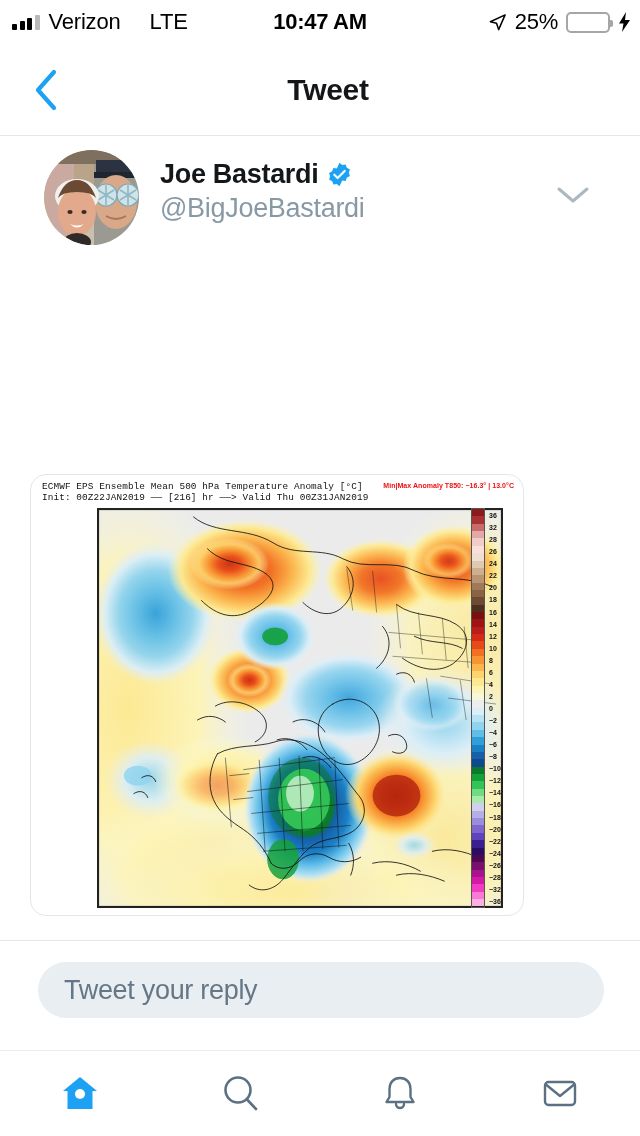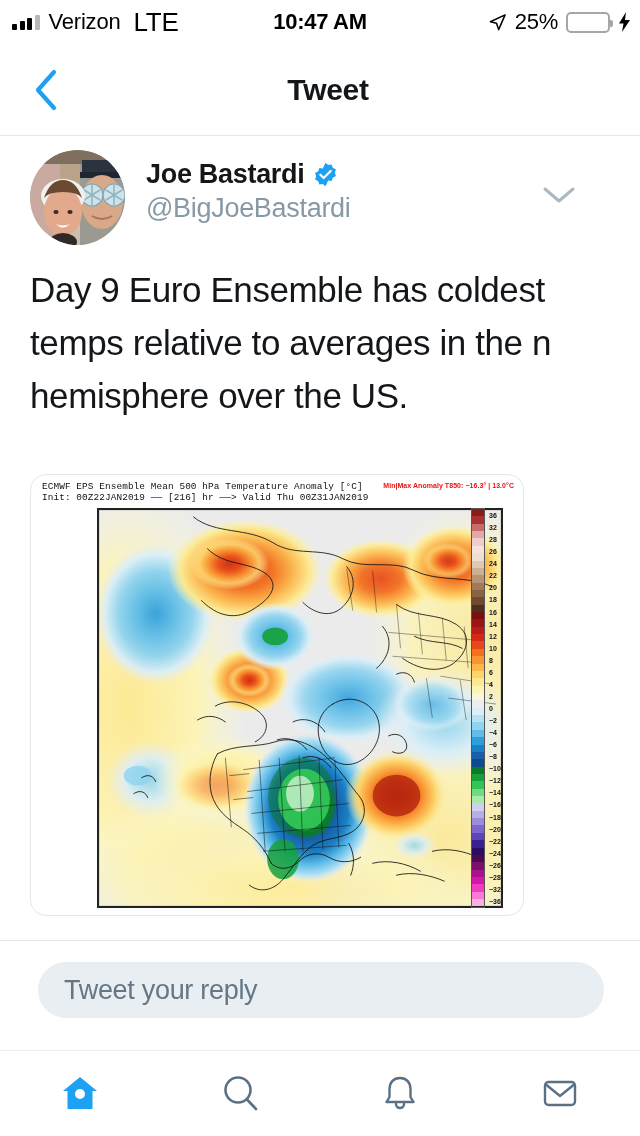--- a/index.html
+++ b/index.html
@@ -17,21 +17,21 @@
     display:flex; align-items:center; color:#000;padding-left:24px;
   }
   .sb-left { position:absolute; left:12px; display:flex; align-items:center; gap:9px; }
   .bars { display:flex; align-items:flex-end; gap:2.5px; height:15px; }
   .bars i { display:block; width:5px; background:#000; border-radius:1px; }
   .bars i.b1 { height:6px; }
   .bars i.b2 { height:9px; }
   .bars i.b3 { height:12px; }
   .bars i.b4 { height:15px; background:#b9b9bb; }
   .carrier { font-size:22px; letter-spacing:-0.2px; }
-  .lte { font-size:26px; letter-spacing:-0.2px; margin-left:4px;}
+  .lte { font-size:22px; letter-spacing:-0.2px; margin-left:20px;}
   .sb-time {
     position:absolute; left:0; width:640px; text-align:center;
     font-size:22px; font-weight:bold; letter-spacing:-0.3px;
   }
   .sb-right { position:absolute; right:9px; display:flex; align-items:center; gap:8px; }
   .loc-arrow { width:19px; height:19px; }
   .batt-pct { font-size:22px; letter-spacing:-0.3px; }
   .battery { position:relative; width:44px; height:21px; border:2px solid #a6a6a8;
              border-radius:5px; padding:2px; }
   .battery .fill { width:100%; height:100%; background:#4cd764; border-radius:2px; }
@@ -42,21 +42,21 @@
   
   .navbar { position:absolute; top:44px; left:0; width:640px; height:92px; }
   .back-btn { position:absolute; left:24px; top:50%; transform:translateY(-50%);
               width:44px; height:52px; display:flex; align-items:center; justify-content:center; }
   .nav-title { position:absolute; left:0; width:640px; top:50%; transform:translateY(-50%);
                text-align:center; font-size:30px; font-weight:bold; color:#14171a;
                letter-spacing:-0.3px;padding-left:16px; }
   .hairline { position:absolute; left:0; width:640px; height:1px; background:#e1e8ed; }
 
   
-  .tweet { position:absolute; top:137px; left:0; width:600px; }
+  .tweet { position:absolute; top:137px; left:14px; width:600px; }
   .author-row { position:relative; height:120px; }
   .avatar {
     position:absolute; left:30px; top:13px; width:95px; height:95px;
     border-radius:50%; overflow:hidden; background:#d8cfc4;
   }
   .avatar svg { display:block; width:95px; height:95px; }
   .names { position:absolute; left:146px; top:22px; }
   .dispname-row { display:flex; align-items:center; gap:9px; }
   .dispname { font-size:27px; font-weight:bold; color:#14171a; letter-spacing:-0.3px; }
   .verified { width:25px; height:25px; }
@@ -210,21 +210,20 @@
           </svg>
         </div>
         <div class="handle">@BigJoeBastardi</div>
       </div>
 
       <svg class="caret" viewBox="0 0 34 20">
         <path d="M3 4 L17 16 L31 4" fill="none" stroke="#aab8c2" stroke-width="3" stroke-linecap="round" stroke-linejoin="round"></path>
       </svg>
     </div>
 
-    <div class="tweet-text">Day 9 Euro Ensemble has coldest temps relative to averages in the n hemisphere over the US.</div>
   </div>
 
   <div class="media-card">
     <div class="wx">
 
       <div class="wx-title"><span>ECMWF EPS Ensemble Mean 500 hPa Temperature Anomaly [°C]</span><br><span>Init: 00Z22JAN2019 —— [216] hr ——&gt; Valid Thu 00Z31JAN2019</span></div>
 
       <div class="wx-minmax">Min|Max Anomaly T850:  −16.3° | 13.0°C</div>
 
       <div class="map-frame">

